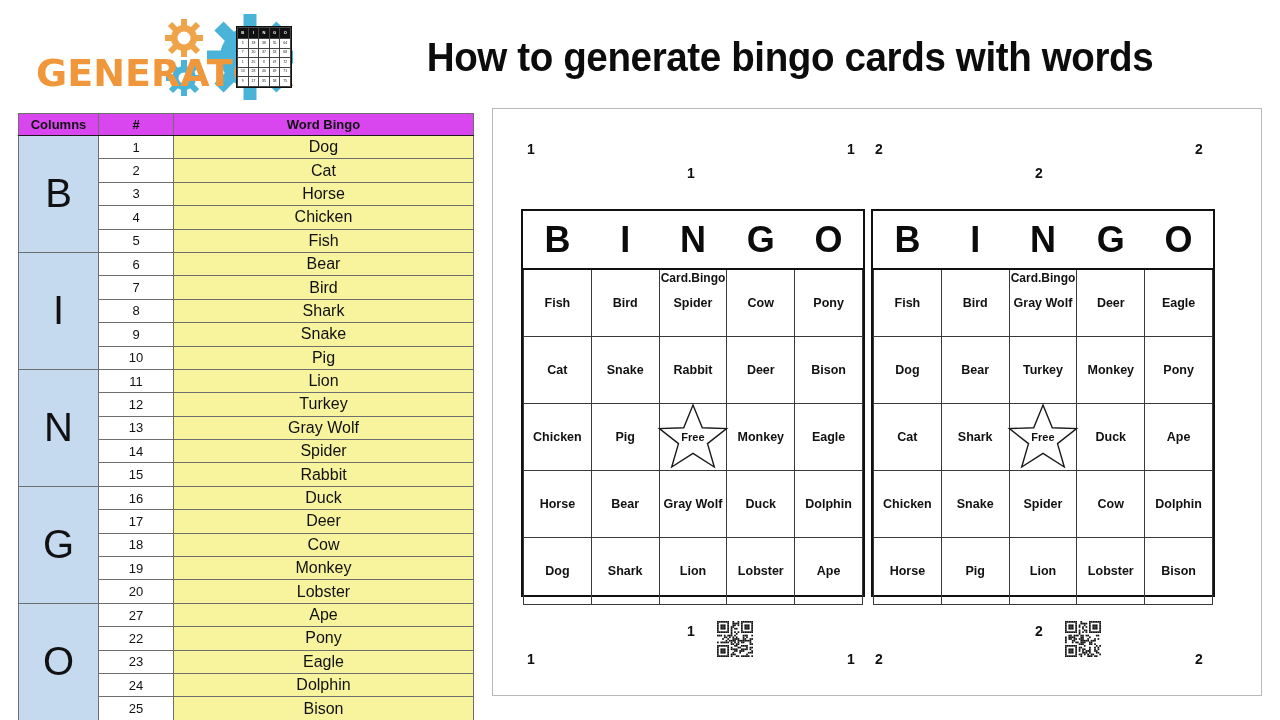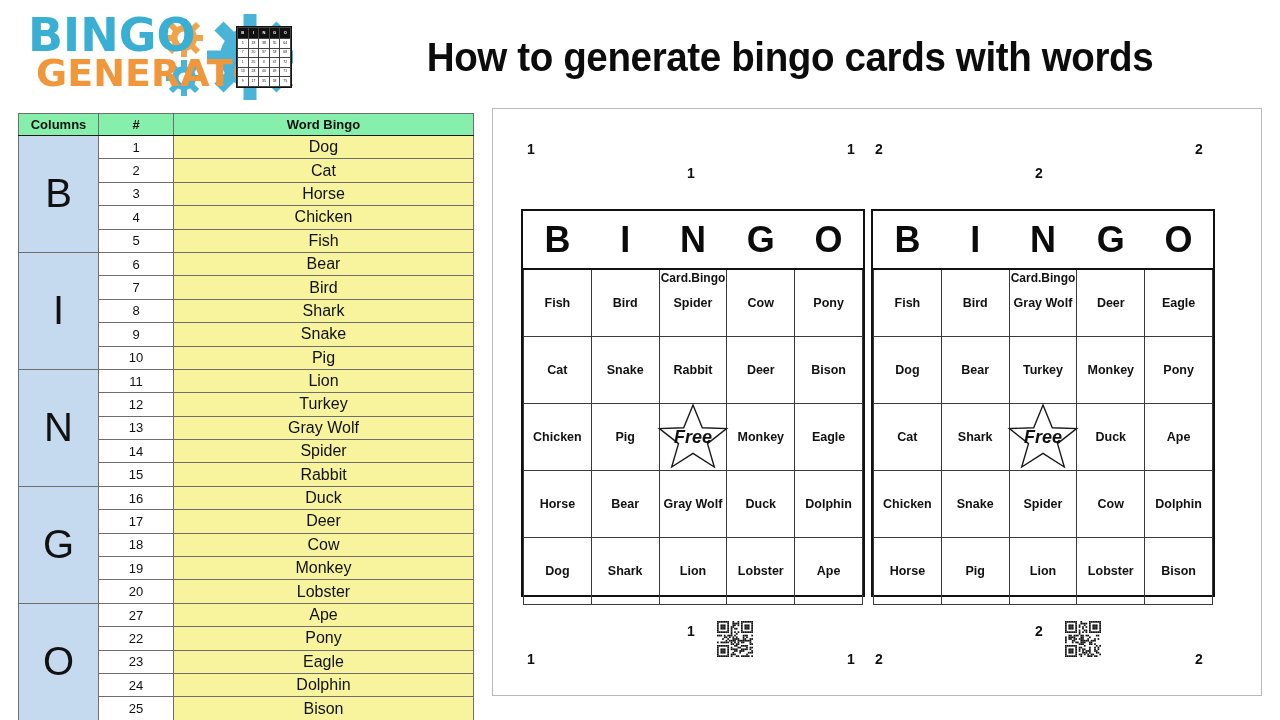--- a/index.html
+++ b/index.html
@@ -42,21 +42,21 @@
 
   
   #wordlist-wrap{position:absolute;left:18px;top:113px;width:455px;}
   table#wordlist{border-collapse:collapse;width:455px;
     border:1.5px solid #1a1a1a;table-layout:fixed;}
   table#wordlist th, table#wordlist td{
     border:1px solid #6e6e6e;padding:0;margin:0;
     font-family:"Liberation Sans", sans-serif;color:#111;
   }
   table#wordlist thead th{
-    background:#86efac;font-size:13px;font-weight:bold;height:21px;
+    background:#d946ef;font-size:13px;font-weight:bold;height:21px;
     text-align:center;border-bottom:1.5px solid #1a1a1a;
   }
   col.c-col{width:80px;}
   col.c-num{width:75px;}
   col.c-word{width:300px;}
   td.grp{
     background:#c5d9ef;text-align:center;vertical-align:middle;
     font-size:40px;font-weight:normal;color:#0b0b0b;
     font-family:"Liberation Sans", sans-serif;
   }
@@ -93,22 +93,22 @@
     height:66px;font-size:12.5px;font-weight:bold;color:#111;
     position:relative;font-family:"Liberation Sans", sans-serif;
   }
   .cardtag{
     position:absolute;left:0;right:0;top:2px;
     font-size:12px;font-weight:bold;color:#111;line-height:1.1;
   }
   .freecell{position:relative;}
   .freecell svg{position:absolute;left:50%;top:50%;
     transform:translate(-50%,-50%);}
-  .freecell .freetxt{position:relative;z-index:2;font-size:18px;
-    font-weight:bold;font-style:italic;}
+  .freecell .freetxt{position:relative;z-index:2;font-size:11px;
+    font-weight:bold;}
 
   .qr{position:absolute;width:36px;height:36px;}
   .qr svg{display:block;}
 </style>
 </head>
 <body>
 
 <div id="header">
 
   <div id="logo">
@@ -156,21 +156,20 @@
           <line x1="30" y1="20" x2="38" y2="20"></line>
           <line x1="7" y1="7" x2="13" y2="13"></line>
           <line x1="27" y1="27" x2="33" y2="33"></line>
           <line x1="33" y1="7" x2="27" y2="13"></line>
           <line x1="13" y1="27" x2="7" y2="33"></line>
         </g>
         <circle cx="20" cy="20" r="5.5" fill="#ffffff"></circle>
       </g>
     </svg>
 
-    <div id="logo-bingo" class="logo-word">BINGO</div>
     <div id="logo-generator" class="logo-word">GENERATOR</div>
 
     <div id="mini-card">
       <table>
         <tbody id="mini-card-body">
             <tr class="hdr">
               <td>B</td>
               <td>I</td>
               <td>N</td>
               <td>G</td>

